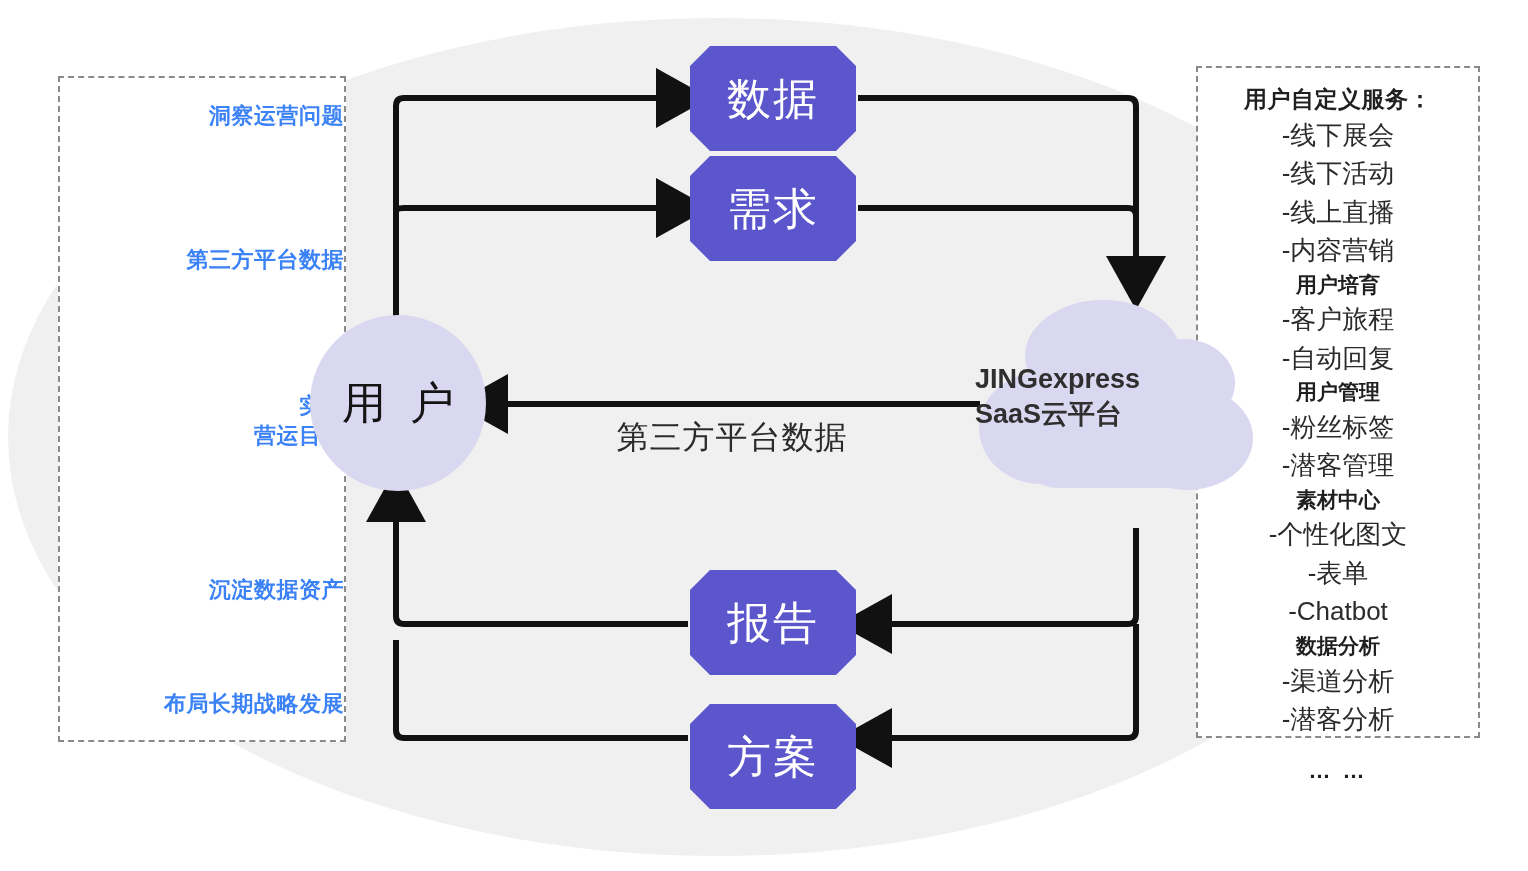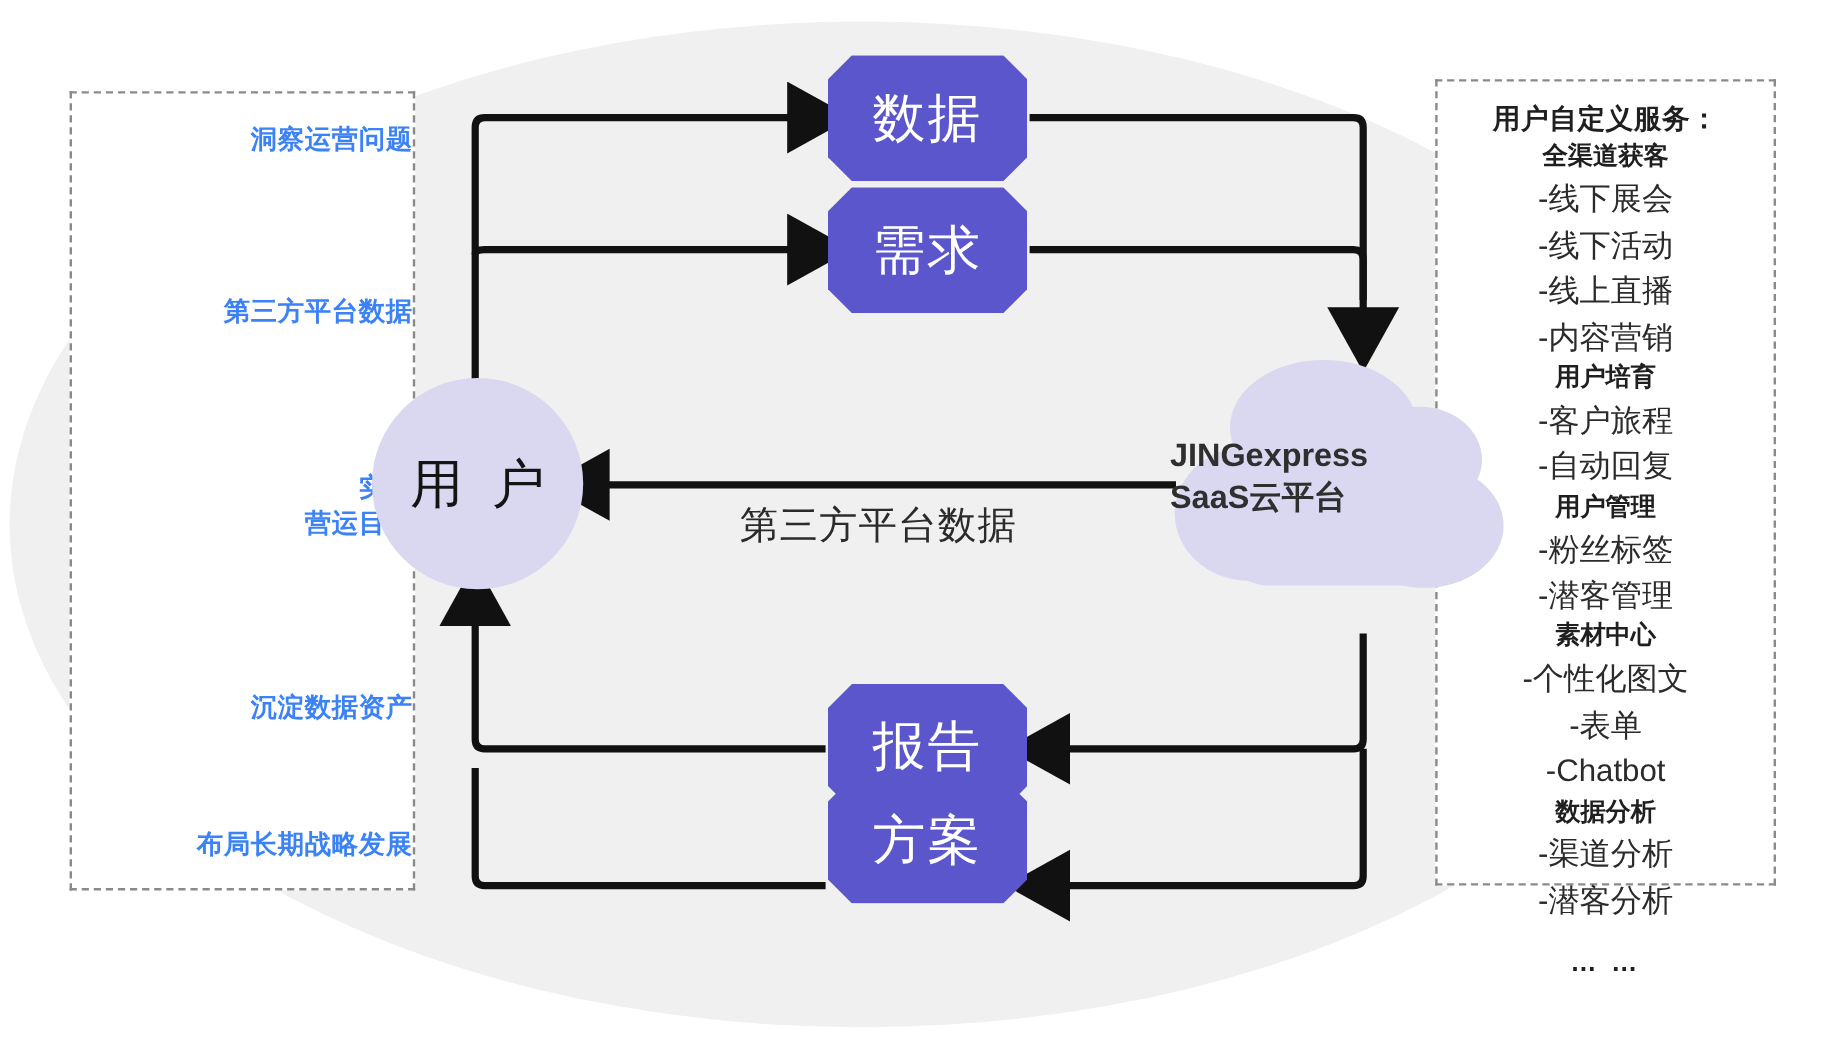--- a/index.html
+++ b/index.html
@@ -243,21 +243,20 @@
     <div class="goal-item" style="top:314px;">实现</div>
     <div class="goal-item" style="top:344px;">营运目标</div>
     <div class="goal-item" style="top:498px;">沉淀数据资产</div>
     <div class="goal-item" style="top:612px;">布局长期战略发展</div>
   </div>
 
   <div class="dashed-panel panel-right">
     <div class="svc-list">
       <div class="svc-title">用户自定义服务：</div>
 
-      <div class="svc-group">全渠道获客</div>
       <div class="svc-item">-线下展会</div>
       <div class="svc-item">-线下活动</div>
       <div class="svc-item">-线上直播</div>
       <div class="svc-item">-内容营销</div>
 
       <div class="svc-group">用户培育</div>
       <div class="svc-item">-客户旅程</div>
       <div class="svc-item">-自动回复</div>
 
       <div class="svc-group">用户管理</div>
@@ -279,21 +278,21 @@
 
   <div class="oct-box" style="left:690px; top:46px;">
     <span>数据</span>
   </div>
   <div class="oct-box" style="left:690px; top:156px;">
     <span>需求</span>
   </div>
   <div class="oct-box" style="left:690px; top:570px;">
     <span>报告</span>
   </div>
-  <div class="oct-box" style="left:690px; top:648px;">
+  <div class="oct-box" style="left:690px; top:704px;">
     <span>方案</span>
   </div>
 
   <div class="user-ellipse">
     <span>用 户</span>
   </div>
 
   <div class="cloud-wrap">
     <svg width="280" height="220" viewBox="0 0 280 220">
       <g fill="#D9D8F0">

